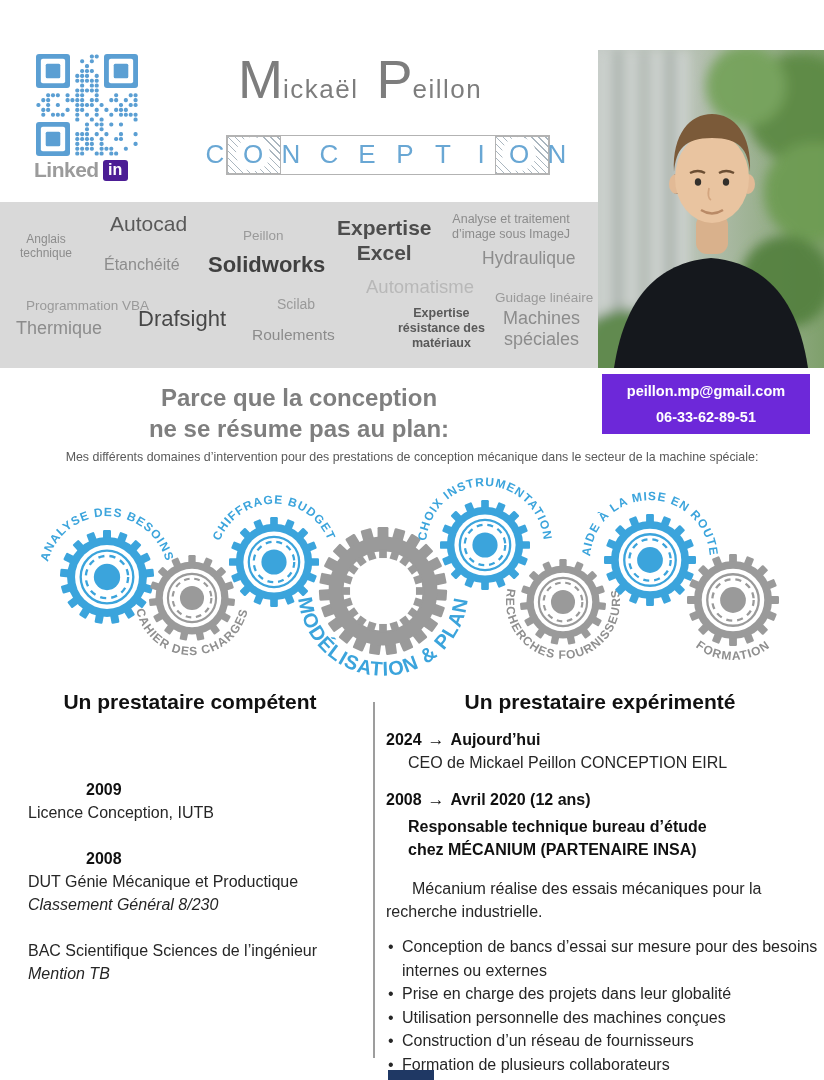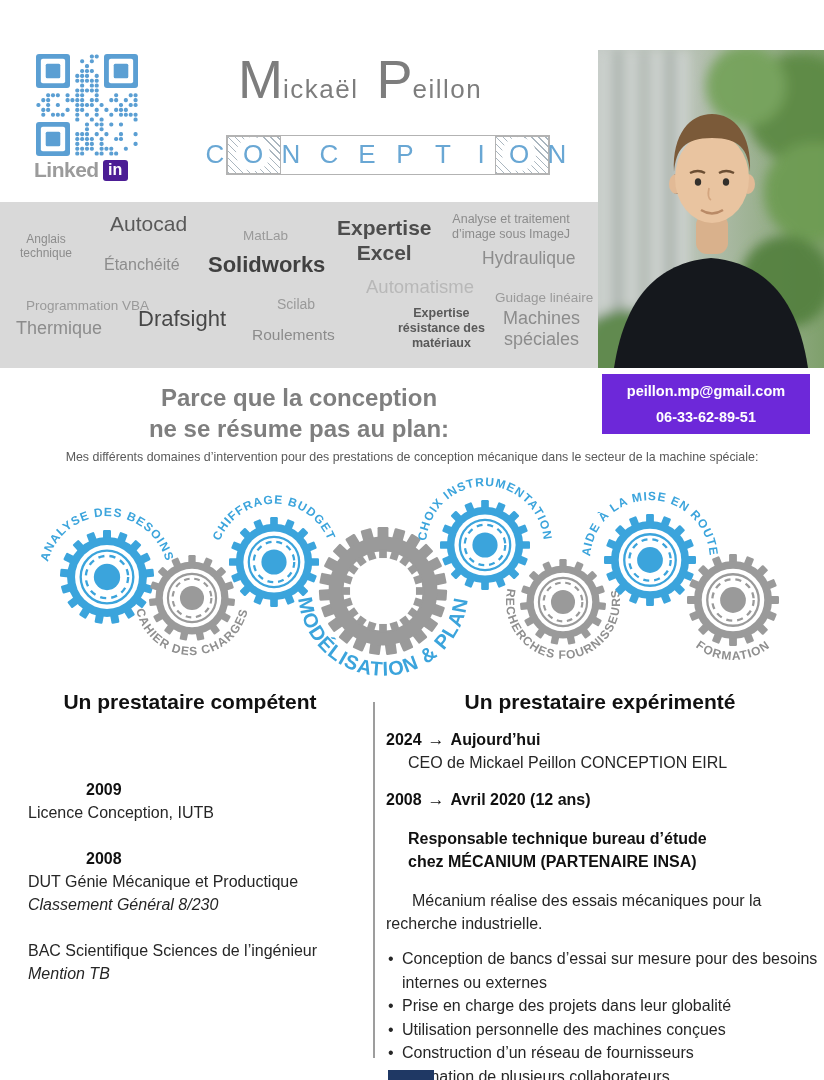--- a/index.html
+++ b/index.html
@@ -57,21 +57,21 @@
   .edu .entry{margin-bottom:23px;}
   .edu .year{font-weight:bold;padding-left:58px;color:#111;}
   .edu .it{font-style:italic;}
 
   .xp{position:absolute;left:386px;top:728px;width:434px;font-size:16px;line-height:23px;color:#262626;}
   .xp .period{font-weight:bold;color:#111;}
   .xp .arrow{font-weight:bold;font-size:17px;padding:0 6px;}
   .xp .detail{padding-left:22px;}
   .xp .detail.b{font-weight:bold;color:#111;}
   .xp .job{margin-bottom:14px;}
-  .xp .job2 .period{margin-bottom:16px;}
+  .xp .job2 .period{margin-bottom:4px;}
   .xp .para{margin-top:16px;text-indent:26px;}
   .xp ul{margin:12px 0 0 0;padding:0;}
   .xp li{list-style:none;position:relative;padding-left:16px;line-height:23.5px;}
   .xp li::before{content:"\2022";position:absolute;left:2px;}
 
   .peek{position:absolute;left:388px;top:1070px;width:46px;height:10px;background:#1f3864;}
 </style>
 </head>
 <body>
 
@@ -283,21 +283,21 @@
       <path d="M121 123 Q 128 119 136 123" stroke="#6b4e33" stroke-width="2.4" fill="none"></path>
       <path d="M111 138 Q 109 148 113 150" stroke="#d3a57f" stroke-width="1.8" fill="none"></path>
       <path d="M103 160 Q 114 167 125 160" stroke="#b98a66" stroke-width="2.4" fill="none"></path>
     </g>
   </svg>
 
   <div class="band" id="band">
       <span style="left: 20px; top: 30px; font-size: 12px; color: rgb(140, 140, 140); text-align: center;">Anglais
 technique</span>
       <span style="left: 110px; top: 10px; font-size: 21px; color: rgb(89, 89, 89);">Autocad</span>
-      <span style="left: 243px; top: 26px; font-size: 13.5px; color: rgb(154, 154, 154);">MatLab</span>
+      <span style="left: 243px; top: 26px; font-size: 13.5px; color: rgb(154, 154, 154);">Peillon</span>
       <span style="left: 337px; top: 14px; font-size: 21px; color: rgb(77, 77, 77); font-weight: bold; text-align: center;">Expertise
 Excel</span>
       <span style="left: 452px; top: 10px; font-size: 12.5px; color: rgb(140, 140, 140); text-align: center;">Analyse et traitement
 d’image sous ImageJ</span>
       <span style="left: 104px; top: 54px; font-size: 16px; color: rgb(140, 140, 140);">Étanchéité</span>
       <span style="left: 208px; top: 50px; font-size: 22px; color: rgb(64, 64, 64); font-weight: bold;">Solidworks</span>
       <span style="left: 482px; top: 46px; font-size: 17.5px; color: rgb(140, 140, 140);">Hydraulique</span>
       <span style="left: 366px; top: 74px; font-size: 18.5px; color: rgb(184, 184, 184);">Automatisme</span>
       <span style="left: 26px; top: 96px; font-size: 13.5px; color: rgb(154, 154, 154);">Programmation VBA</span>
       <span style="left: 265px; top: 94px; font-size: 14px; color: rgb(154, 154, 154); margin-left: 12px;">Scilab</span>

